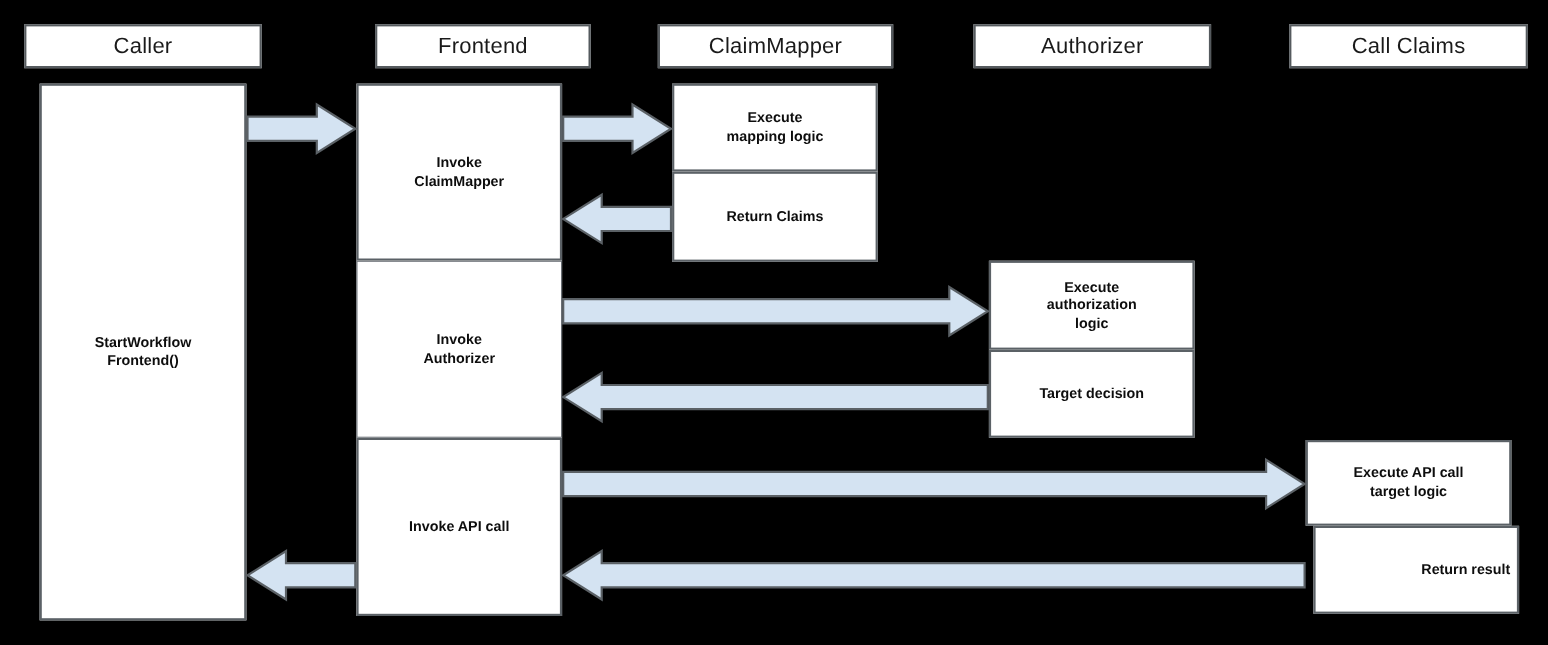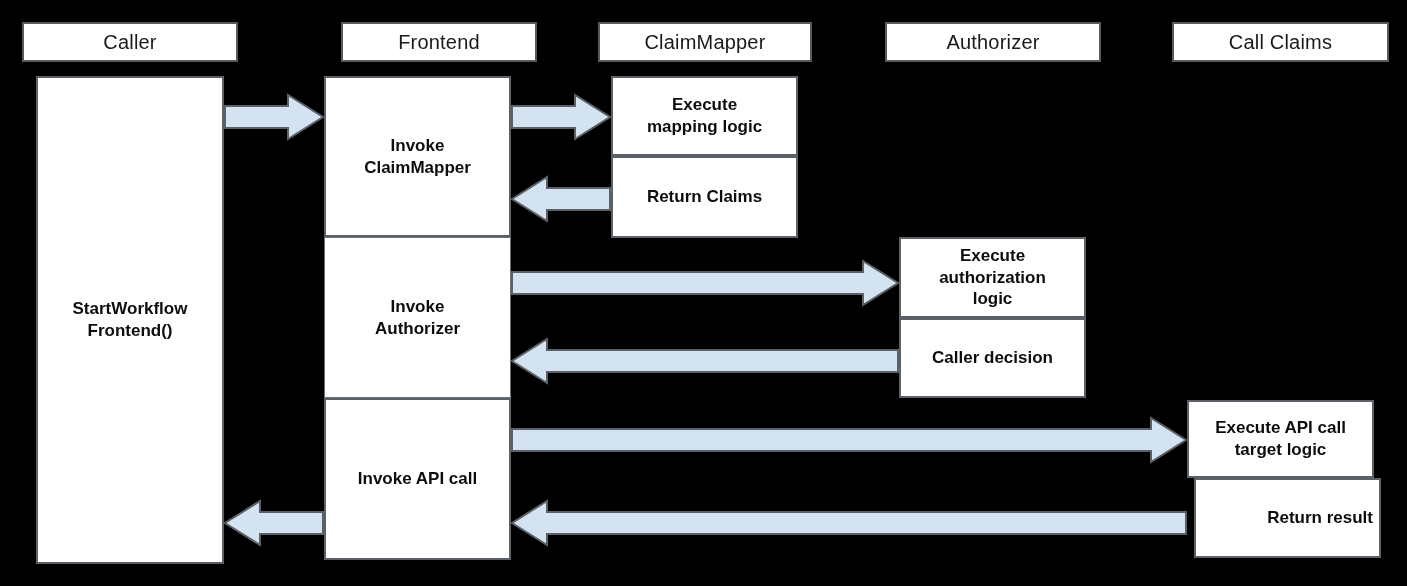--- a/index.html
+++ b/index.html
@@ -32,21 +32,21 @@
   .act-box {
     position: absolute;
     background: #ffffff;
     border: 2px solid #5b6166;
     box-sizing: border-box;
     display: flex;
     align-items: center;
     justify-content: center;
     text-align: center;
     color: #0d0d0d;
-    font-size: 17px;
+    font-size: 13px;
     font-weight: 700;
     line-height: 1.28;
     padding: 2px 6px;
   }
   .act-box.thin-border {
     border-width: 1px;
     border-color: #6b7076;
   }
   .act-box .label {
     display: block;
@@ -117,21 +117,21 @@
     <span class="label">Return Claims</span>
   </div>
 
   <div class="act-box" style="left:899px; top:237px; width:187px; height:81px;">
     <span class="label">Execute
 authorization
 logic</span>
   </div>
 
   <div class="act-box" style="left:899px; top:318px; width:187px; height:80px;">
-    <span class="label">Caller decision</span>
+    <span class="label">Target decision</span>
   </div>
 
   <div class="act-box" style="left:1187px; top:400px; width:187px; height:78px;">
     <span class="label">Execute API call
 target logic</span>
   </div>
 
   <div class="act-box" style="left:1194px; top:478px; width:187px; height:80px;justify-content:flex-end;">
     <span class="label">Return result</span>
   </div>

